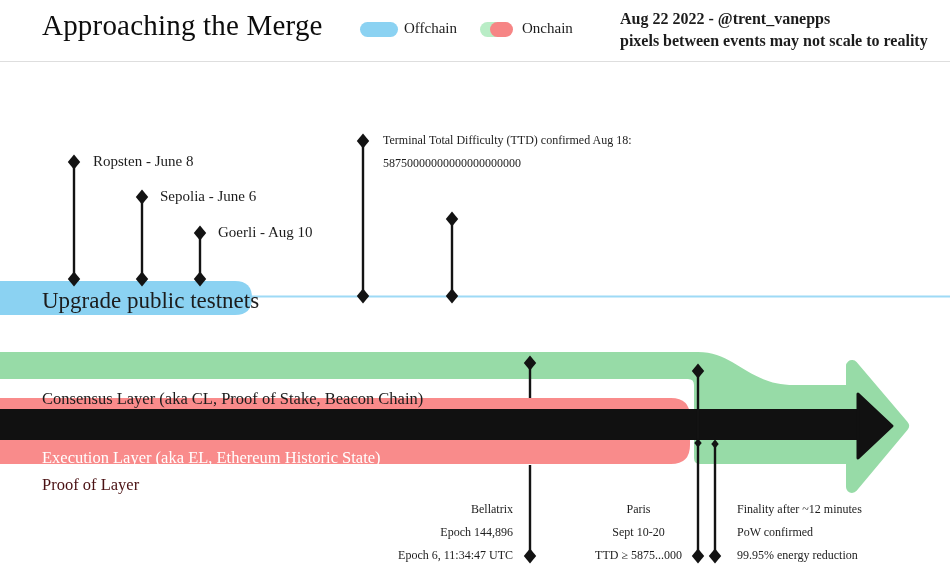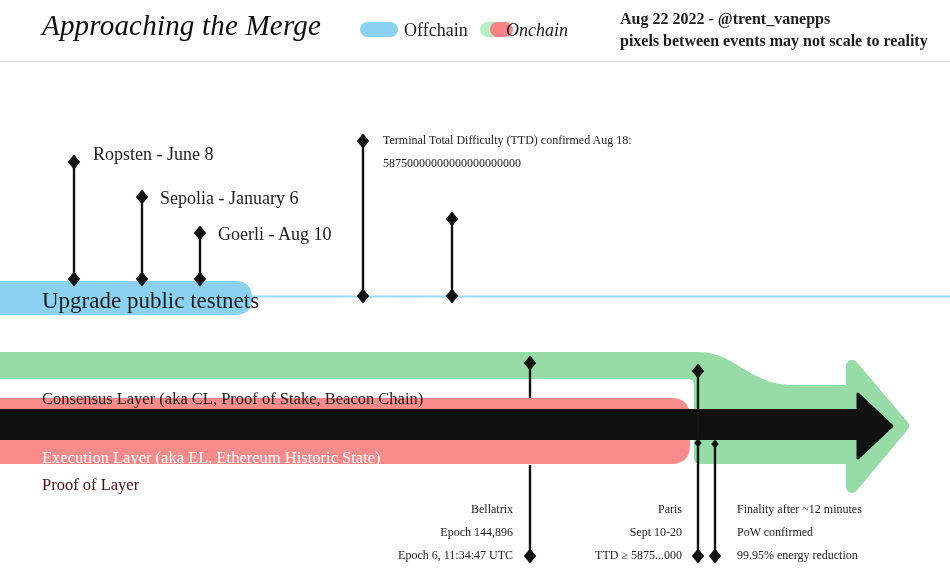--- a/index.html
+++ b/index.html
@@ -1,20 +1,20 @@
 <!DOCTYPE html>
 <html><head>
 <meta charset="utf-8">
 <style>
   html,body{margin:0;padding:0;background:#ffffff;}
   .stage{position:relative;width:950px;height:581px;background:#fff;overflow:hidden;
          font-family:"Liberation Serif", serif;color:#1c1c1c;}
   .abs{position:absolute;white-space:nowrap;}
   .title{font-size:29px;color:#0d0d0d;letter-spacing:.2px;}
-  .lbl{font-size:18px;}
+  .lbl{font-size:15px;}
   .small-note{font-size:16px;line-height:22px;font-weight:bold;}
   .pill{position:absolute;height:15px;border-radius:8px;}
   .divider{position:absolute;left:0;top:61px;width:950px;height:1px;background:#dedede;}
   .block{position:absolute;font-size:12px;line-height:23px;}
   .tr{text-align:right;}
   .band-label{font-size:16.5px;margin-top:33px;}
   .band-label-lg{font-size:23px;}
   .white-text{color:#ffffff;}
   .maroon-text{color:#4a1113;}
   svg{position:absolute;left:0;top:0;}
@@ -68,56 +68,56 @@
       <use href="#dm" transform="translate(530,363)"></use>
       <use href="#dm" transform="translate(698,371)"></use>
       <use href="#dm" transform="translate(698,443) scale(0.6)"></use>
       <use href="#dm" transform="translate(715,444) scale(0.6)"></use>
       <use href="#dm" transform="translate(530,556)"></use>
       <use href="#dm" transform="translate(698,556)"></use>
       <use href="#dm" transform="translate(715,556)"></use>
     </g>
   </svg>
 
-  <div class="abs title" style="left:42px;top:9px;font-style:italic;">Approaching the Merge</div>
+  <div class="abs title" style="left:42px;top:9px;">Approaching the Merge</div>
 
   <div class="pill" style="left:360px;top:22px;width:38px;background:#8bd2f2;"></div>
   <div class="abs lbl" style="left:404px;top:20px;">Offchain</div>
 
   <div class="pill" style="left:480px;top:22px;width:23px;background:#b9edc6;"></div>
   <div class="pill" style="left:490px;top:22px;width:23px;background:#f68585;"></div>
-  <div class="abs lbl" style="left:506px;top:20px;font-style:italic;">Onchain</div>
+  <div class="abs lbl" style="left:522px;top:20px;">Onchain</div>
 
   <div class="abs small-note" style="left:620px;top:8px;">Aug 22 2022 - @trent_vanepps</div>
   <div class="abs small-note" style="left:620px;top:30px;">pixels between events may not scale to reality</div>
 
   <div class="divider"></div>
 
-  <div class="abs lbl" style="left:93px;top:144px;text-align:right;">Ropsten - June 8</div>
-  <div class="abs lbl" style="left:160px;top:188px;">Sepolia - January 6</div>
+  <div class="abs lbl" style="left:93px;top:153px;text-align:right;">Ropsten - June 8</div>
+  <div class="abs lbl" style="left:160px;top:188px;">Sepolia - June 6</div>
   <div class="abs lbl" style="left:218px;top:224px;">Goerli - Aug 10</div>
 
   <div class="abs block" style="left:383px;top:129px;line-height:22.5px;">
     <div>Terminal Total Difficulty (TTD) confirmed Aug 18:</div>
     <div>58750000000000000000000</div>
   </div>
 
 
   <div class="abs band-label-lg" style="left:42px;top:288px;">Upgrade public testnets</div>
   <div class="abs band-label" style="left:42px;top:356px;">Consensus Layer (aka CL, Proof of Stake, Beacon Chain)</div>
   <div class="abs band-label white-text" style="left:42px;top:415px;">Execution Layer (aka EL, Ethereum Historic State)</div>
   <div class="abs band-label maroon-text" style="left:42px;top:442px;">Proof of Layer</div>
 
   <div class="block tr" style="right:437px;top:498px;">
     <div>Bellatrix</div>
     <div>Epoch 144,896</div>
     <div>Epoch 6, 11:34:47 UTC</div>
   </div>
 
-  <div class="block tr" style="right:268px;top:498px;">
+  <div class="block tr" style="right:268px;top:498px;text-align:center;">
     <div>Paris</div>
     <div>Sept 10-20</div>
     <div>TTD ≥ 5875...000</div>
   </div>
 
   <div class="block" style="left:737px;top:498px;">
     <div>Finality after ~12 minutes</div>
     <div>PoW confirmed</div>
     <div>99.95% energy reduction</div>
   </div>

